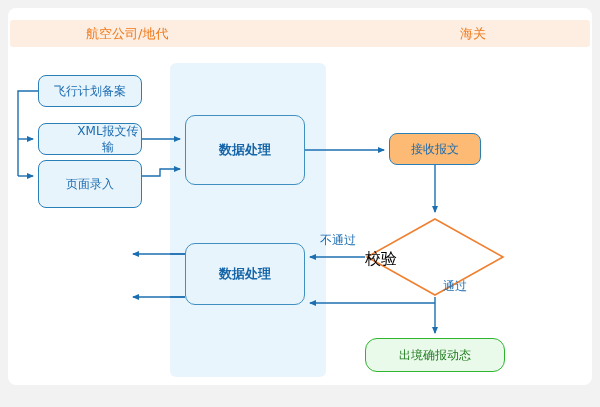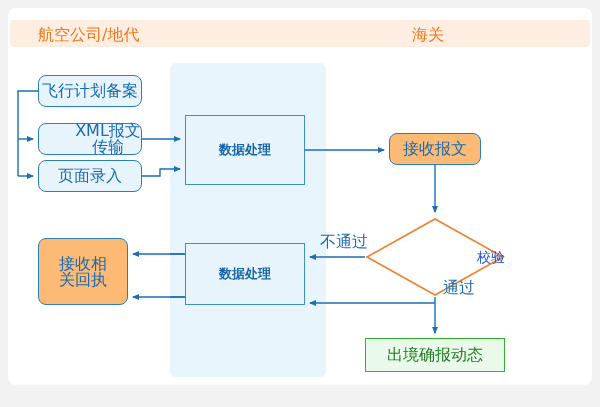--- a/index.html
+++ b/index.html
@@ -30,24 +30,25 @@
     left: 10px;
     top: 20px;
     width: 580px;
     height: 27px;
     background: #fdeee1;
     border-radius: 3px;
   }
   .lane-label {
     position: absolute;
     top: 25px;
-    font-size: 16px;
+    font-size: 13px;
     color: #f07818;
     white-space: nowrap;
     font-weight: 500;
+    margin-left: 48px;
   }
   #lane-label-0 { left: 38px; }
   #lane-label-1 { left: 199px; }
   #lane-label-2 { left: 412px; }
 
   .lane-band {
     position: absolute;
     left: 170px;
     top: 63px;
     width: 156px;
@@ -65,69 +66,69 @@
     pointer-events: none;
   }
 
   .node {
     position: absolute;
     box-sizing: border-box;
     display: flex;
     align-items: center;
     justify-content: center;
     text-align: center;
-    font-size: 16px;
+    font-size: 12px;
     line-height: 16px;
     border-radius: 8px;
   }
   .node.blue {
     background: #e8f4fc;
     border: 1px solid #2a7fb8;
     color: #1a6bb0;
   }
   .node.bigblue {
     background: #e8f4fc;
     border: 1px solid #3f8fc0;
     color: #1565a8;
     font-weight: bold;
     font-size: 13px;
-    border-radius: 0;
+    border-radius: 10px;
   }
   .node.plain {
     background: #fdba74;
     border: 1px solid #2a7fb8;
     color: #1a6bb0;
   }
   .node.green {
     background: #eafaea;
     border: 1px solid #2eb52e;
     color: #1f7a1f;
-    border-radius: 0;
+    border-radius: 12px;
   }
   .diamond-wrap {
     position: absolute;
   }
   .diamond-label {
     position: absolute;
     width: 100%;
-    text-align: right;
-    font-size: 14px;
-    color: #1d4ed8;
+    text-align: left;
+    font-size: 16px;
+    color: #000000;
   }
   .edge-label {
     position: absolute;
-    font-size: 16px;
+    font-size: 12px;
     color: #1a6bb0;
     white-space: nowrap;
   }
 
   
   #node-flight-plan   { left: 38px;  top: 75px;  width: 104px; height: 32px; }
   #node-xml-transmit  { left: 38px;  top: 123px; width: 104px; height: 32px; padding-left: 36px; }
-  #node-page-entry    { left: 38px;  top: 160px; width: 104px; height: 32px; }
+  #node-page-entry    { left: 38px;  top: 160px; width: 104px; height: 48px; }
   #node-process-top   { left: 185px; top: 115px; width: 120px; height: 70px; }
   #node-receive-msg   { left: 389px; top: 133px; width: 92px;  height: 32px; }
   #node-receipt       { left: 38px;  top: 238px; width: 90px;  height: 67px; }
   #node-process-bot   { left: 185px; top: 243px; width: 120px; height: 62px; }
   #node-declare       { left: 365px; top: 338px; width: 140px; height: 34px; }
   #node-verify        { left: 365px; top: 217px; width: 140px; height: 80px; }
   #node-verify .diamond-label { top: 32px; }
 
   #label-fail { left: 320px; top: 232px; }
   #label-pass { left: 443px; top: 278px; }
@@ -206,23 +207,17 @@
   </div>
 
   <div class="node green" id="node-declare">
     <span>出境确报动态</span>
   </div>
 
   <div class="node bigblue" id="node-process-bot">
     <span>数据处理</span>
   </div>
 
-  <div class="node plain" id="node-receipt">
-    <span>
-      <span>接收相</span><br>
-      <span>关回执</span>
-    </span>
-  </div>
 
   <div class="edge-label" id="label-fail">不通过</div>
   <div class="edge-label" id="label-pass">通过</div>
 
 </div>
 
 </body></html>

